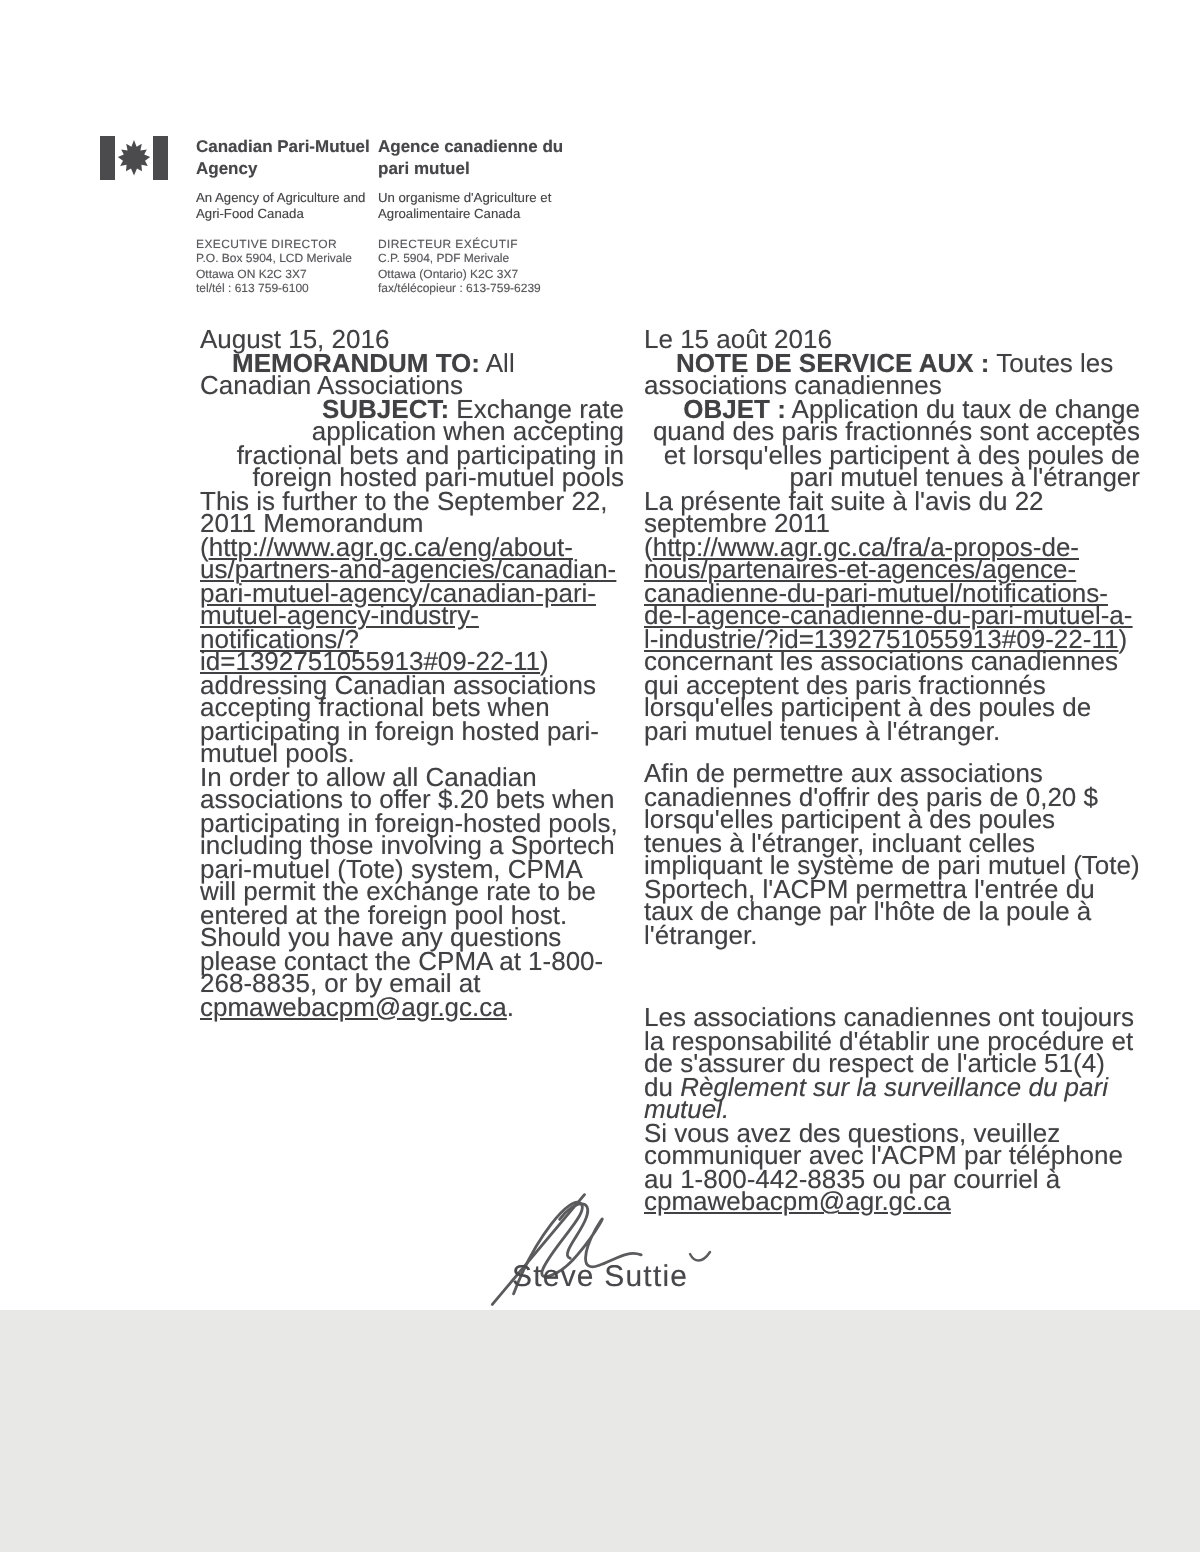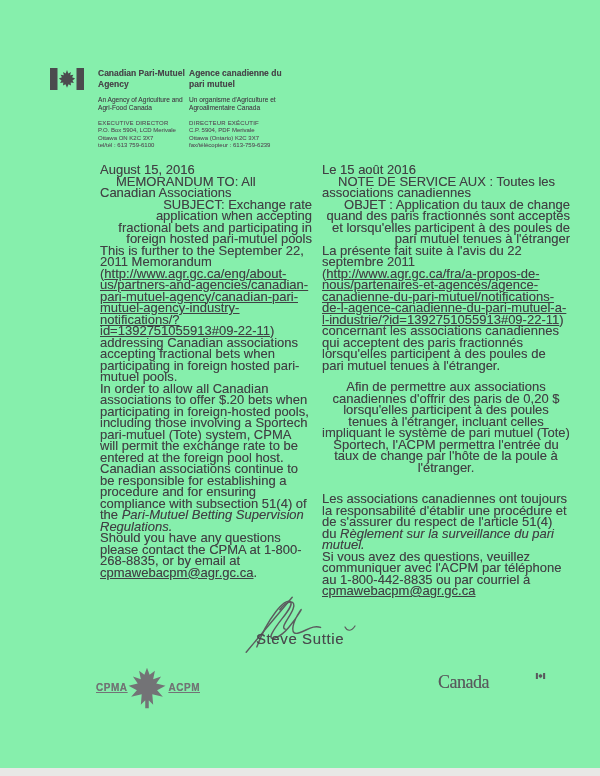--- a/index.html
+++ b/index.html
@@ -1,49 +1,49 @@
 <!DOCTYPE html>
 <html><head>
 <meta charset="utf-8">
 <style>
   * { margin:0; padding:0; box-sizing:border-box; }
   html,body { background:#e8e8e6; }
   .page {
-    position:relative; width:600px; height:768px; margin:0 auto;
-    background:#86efac; overflow:hidden;
+    position:relative; width:600px; height:655px; margin:0 auto;
+    background:#ffffff; overflow:hidden;
     font-family:"Liberation Sans", sans-serif;
     color:#414144;
     text-shadow:0 0 0.4px rgba(70,70,74,.45);
   }
 
   
   .flag-icon { position:absolute; left:50px; top:68px; width:34px; height:22px; }
   .hdr-col { position:absolute; top:68px; font-size:8.5px; line-height:10.5px; color:#47474a; }
   .hdr-col.en { left:98px;  width:88px; }
   .hdr-col.fr { left:189px; width:100px; }
   .hdr-name   { font-weight:bold; font-weight:600; margin-bottom:7px; }
   .hdr-agency { font-size:6.6px; line-height:8px; margin-bottom:8px; }
   .hdr-addr   { font-size:6px; line-height:7.3px; color:#5a5a5e; }
   .hdr-addr div:first-child { letter-spacing:.2px; }
 
   
   .col { position:absolute; top:164px; font-size:13px; line-height:11.5px; }
   .col.en { left:100px; width:212px; }
   .col.fr { left:322px; width:248px; }
   .col p { margin:0; }
-  .b { font-weight:normal;padding-left:16px; }
+  .b { font-weight:bold;padding-left:16px; }
   .i { font-style:italic; }
   .u { text-decoration:underline; overflow-wrap:anywhere; }
   .date  { margin-bottom:11px; }
   .memo  { margin-bottom:36px; }
   .subj  { margin-bottom:21px;text-align:right; }
   .p1    { margin-bottom:24px; }
   .col.fr .p1 { margin-bottom:10px; }
   .p2    { margin-bottom:20px; }
-  .col.fr .p2 { margin-bottom:20px;text-align:center; }
+  .col.fr .p2 { margin-bottom:30px; }
   .p3    { margin-bottom:13px; }
 
   
   .sig-scribble { position:absolute; left:238px; top:592px; width:112px; height:62px; }
   .sig-tick     { position:absolute; left:344px; top:624px; width:12px; height:9px; }
   .sig-name { position:absolute; left:256px; top:630px; font-size:15px; font-weight:normal;
               letter-spacing:.6px; color:#48484c; }
 
   
   .cpma-logo { position:absolute; left:96px; top:666px; width:104px; height:44px; color:#737376; }
@@ -89,21 +89,20 @@
       <div>fax/télécopieur : 613-759-6239</div>
     </div>
   </div>
 
   <div class="col en">
     <p class="date">August 15, 2016</p>
     <p class="memo"><span class="b">MEMORANDUM TO:</span><span> All Canadian Associations</span></p>
     <p class="subj"><span class="b">SUBJECT:</span><span> Exchange rate application when accepting fractional bets and participating in foreign hosted pari-mutuel pools</span></p>
     <p class="p1"><span>This is further to the September 22, 2011 Memorandum (</span><span class="u">http://www.agr.gc.ca/eng/about-us/partners-and-agencies/canadian-pari-mutuel-agency/canadian-pari-mutuel-agency-industry-notifications/?id=1392751055913#09-22-11</span><span>) addressing Canadian associations accepting fractional bets when participating in foreign hosted pari-mutuel pools.</span></p>
     <p class="p2">In order to allow all Canadian associations to offer $.20 bets when participating in foreign-hosted pools, including those involving a Sportech pari-mutuel (Tote) system, CPMA will permit the exchange rate to be entered at the foreign pool host.</p>
-    <p class="p3"><span>Canadian associations continue to be responsible for establishing a procedure and for ensuring compliance with subsection 51(4) of the </span><span class="i">Pari-Mutuel Betting Supervision Regulations.</span></p>
     <p class="p4"><span>Should you have any questions please contact the CPMA at 1-800-268-8835, or by email at </span><span class="u">cpmawebacpm@agr.gc.ca</span><span>.</span></p>
   </div>
 
   <div class="col fr">
     <p class="date">Le 15 août 2016</p>
     <p class="memo"><span class="b">NOTE DE SERVICE AUX :</span><span> Toutes les associations canadiennes</span></p>
     <p class="subj"><span class="b">OBJET :</span><span> Application du taux de change quand des paris fractionnés sont acceptés et lorsqu'elles participent à des poules de pari mutuel tenues à l'étranger</span></p>
     <p class="p1"><span>La présente fait suite à l'avis du 22 septembre 2011 (</span><span class="u">http://www.agr.gc.ca/fra/a-propos-de-nous/partenaires-et-agences/agence-canadienne-du-pari-mutuel/notifications-de-l-agence-canadienne-du-pari-mutuel-a-l-industrie/?id=1392751055913#09-22-11</span><span>) concernant les associations canadiennes qui acceptent des paris fractionnés lorsqu'elles participent à des poules de pari mutuel tenues à l'étranger.</span></p>
     <p class="p2">Afin de permettre aux associations canadiennes d'offrir des paris de 0,20 $ lorsqu'elles participent à des poules tenues à l'étranger, incluant celles impliquant le système de pari mutuel (Tote) Sportech, l'ACPM permettra l'entrée du taux de change par l'hôte de la poule à l'étranger.</p>
     <p class="p3"><span>Les associations canadiennes ont toujours la responsabilité d'établir une procédure et de s'assurer du respect de l'article 51(4) du </span><span class="i">Règlement sur la surveillance du pari mutuel.</span></p>

